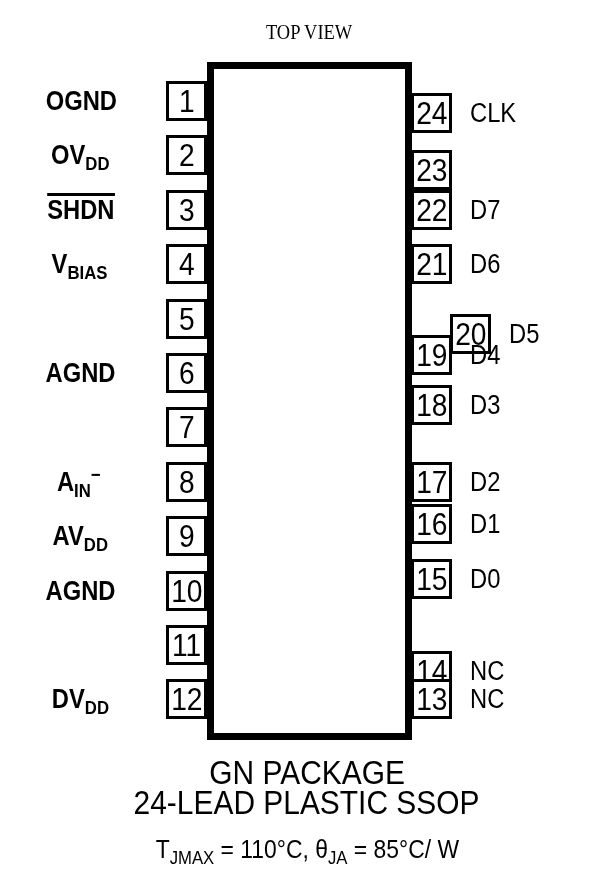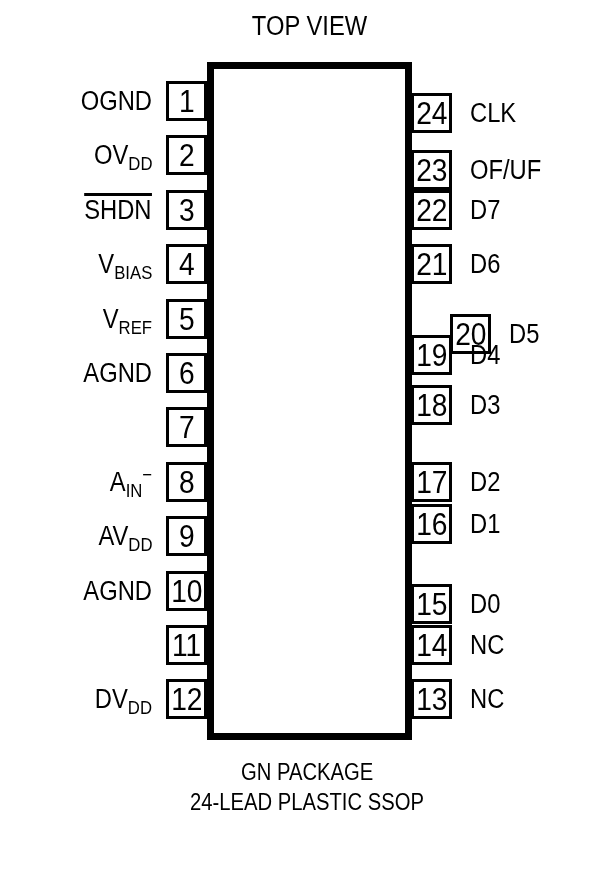--- a/index.html
+++ b/index.html
@@ -13,24 +13,25 @@
     overflow: hidden;
   }
   
   .cond { display: inline-block; transform: scaleX(0.88); }
   .oc { transform-origin: 50% 50%; }
   .or { transform-origin: 100% 50%; }
   .ol { transform-origin: 0% 50%; }
 
   .title {
     position: absolute;
-    top: 12px; left: 207px; width: 205px;
-    text-align: center;
-    font-size: 27px; line-height: 28px;
-    white-space: nowrap;
+    top: 18px; left: 207px; width: 205px;
+    text-align: center;
+    font-size: 21px; line-height: 28px;
+    white-space: nowrap;
+    font-family: Liberation Serif, serif;
   }
   .pkg-body {
     position: absolute;
     left: 207px; top: 62px;
     width: 205px; height: 678px;
     box-sizing: border-box;
     border: 7px solid var(--ink, #000000);
     background: var(--paper, #ffffff);
   }
   .pin-row { position: absolute; left: 0; width: 607px; height: 40px; }
@@ -44,34 +45,34 @@
   }
   .pin-row.left  .pin-box { left: 166px; }
   .pin-row.right .pin-box { left: 411px; }
   .pin-num { font-size: 32px; line-height: 34px; }
   .pin-label {
     position: absolute; top: 0;
     height: 40px; line-height: 40px;
     font-size: 27px;
     white-space: nowrap;
   }
-  .pin-row.left  .pin-label { left: 0; width: 152px; text-align: right; }
+  .pin-row.left  .pin-label { left: 0; width: 152px; text-align: center; font-weight: bold; }
   .pin-row.right .pin-label { left: 470px; text-align: left; }
   .sub { font-size: 19px; line-height: 1; vertical-align: -6px; }
   .sup { font-size: 19px; line-height: 1; vertical-align: 10px; }
   .overline {
     display: inline-block;
     border-top: 3px solid var(--ink, #000000);
     line-height: 1.08;
   }
   .footer {
     position: absolute;
     top: 757px; left: 7px; width: 600px;
     text-align: center;
-    font-size: 23px; line-height: 30px;
+    font-size: 34px; line-height: 30px;
     white-space: nowrap;
   }
   .thermal {
     position: absolute;
     top: 834px; left: 7px; width: 600px;
     text-align: center;
     font-size: 26px; line-height: 30px;
     white-space: nowrap;
   }
 </style>
@@ -98,21 +99,20 @@
       <div class="pin-row left" style="top: 190px;">
         <div class="pin-box"><span class="pin-num cond oc">3</span></div>
         <div class="pin-label"><span class="cond or"><span class="overline">SHDN</span></span></div>
       </div>
       <div class="pin-row left" style="top: 244px;">
         <div class="pin-box"><span class="pin-num cond oc">4</span></div>
         <div class="pin-label"><span class="cond or"><span>V</span><span class="sub">BIAS</span></span></div>
       </div>
       <div class="pin-row left" style="top: 299px;">
         <div class="pin-box"><span class="pin-num cond oc">5</span></div>
-        <div class="pin-label"><span class="cond or"><span>V</span><span class="sub">REF</span></span></div>
       </div>
       <div class="pin-row left" style="top: 353px;">
         <div class="pin-box"><span class="pin-num cond oc">6</span></div>
         <div class="pin-label"><span class="cond or"><span>AGND</span></span></div>
       </div>
       <div class="pin-row left" style="top: 407px;">
         <div class="pin-box"><span class="pin-num cond oc">7</span></div>
       </div>
       <div class="pin-row left" style="top: 462px;">
         <div class="pin-box"><span class="pin-num cond oc">8</span></div>
@@ -134,21 +134,20 @@
         <div class="pin-label"><span class="cond or"><span>DV</span><span class="sub">DD</span></span></div>
       </div>
     </div>
   <div>
       <div class="pin-row right" style="top: 81px; margin-top: 12px;">
         <div class="pin-box"><span class="pin-num cond oc">24</span></div>
         <div class="pin-label"><span class="cond ol"><span>CLK</span></span></div>
       </div>
       <div class="pin-row right" style="top: 150px; padding-left: 16px;">
         <div class="pin-box"><span class="pin-num cond oc">23</span></div>
-        <div class="pin-label"><span class="cond ol"><span>OF/UF</span></span></div>
       </div>
       <div class="pin-row right" style="top: 190px;">
         <div class="pin-box"><span class="pin-num cond oc">22</span></div>
         <div class="pin-label"><span class="cond ol"><span>D7</span></span></div>
       </div>
       <div class="pin-row right" style="top: 244px;">
         <div class="pin-box"><span class="pin-num cond oc">21</span></div>
         <div class="pin-label"><span class="cond ol"><span>D6</span></span></div>
       </div>
       <div class="pin-row right" style="top: 314px; margin-left: 39px;">
@@ -164,37 +163,40 @@
         <div class="pin-label"><span class="cond ol"><span>D3</span></span></div>
       </div>
       <div class="pin-row right" style="top: 462px; padding-left: 27px;">
         <div class="pin-box"><span class="pin-num cond oc">17</span></div>
         <div class="pin-label"><span class="cond ol"><span>D2</span></span></div>
       </div>
       <div class="pin-row right" style="top: 504px;">
         <div class="pin-box"><span class="pin-num cond oc">16</span></div>
         <div class="pin-label"><span class="cond ol"><span>D1</span></span></div>
       </div>
-      <div class="pin-row right" style="top: 584px;">
+      <div class="pin-row right" style="top: 559px;">
         <div class="pin-box"><span class="pin-num cond oc">15</span></div>
         <div class="pin-label"><span class="cond ol"><span>D0</span></span></div>
       </div>
-      <div class="pin-row right" style="top: 625px;">
+      <div class="pin-row right" style="top: 651px;">
         <div class="pin-box"><span class="pin-num cond oc">14</span></div>
         <div class="pin-label"><span class="cond ol"><span>NC</span></span></div>
       </div>
       <div class="pin-row right" style="top: 679px;">
         <div class="pin-box"><span class="pin-num cond oc">13</span></div>
         <div class="pin-label"><span class="cond ol"><span>NC</span></span></div>
       </div>
     </div>
 
   <div class="footer">
     <div>
       <span class="cond oc">GN PACKAGE</span>
     </div>
     <div>
       <span class="cond oc">24-LEAD PLASTIC SSOP</span>
     </div>
   </div>
 
+  <div class="thermal">
+    <span class="cond oc"><span>T</span><span class="sub">JMAX</span><span> = 110°C, θ</span><span class="sub">JA</span><span> = 85°C/ W</span></span>
+  </div>
 
 </div>
 
 </body></html>

